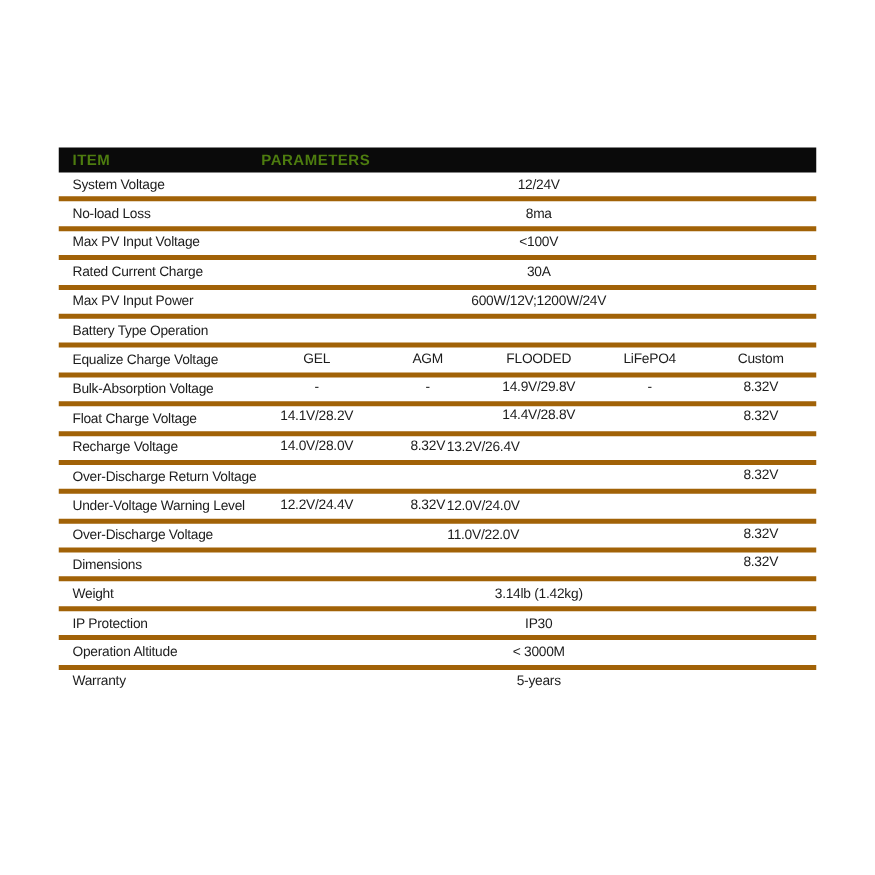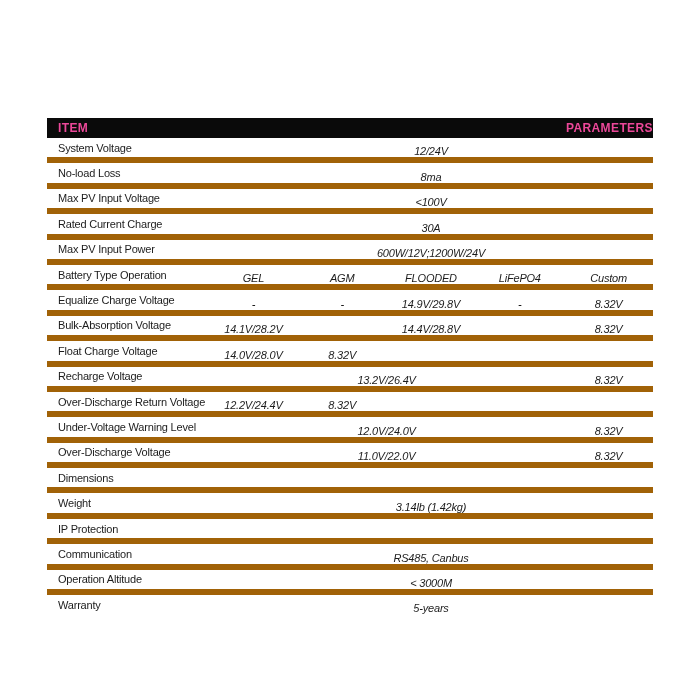--- a/index.html
+++ b/index.html
@@ -7,41 +7,41 @@
     width:700px;height:700px;background:#ffffff;position:relative;overflow:hidden;
     font-family:"Liberation Sans","DejaVu Sans",sans-serif;
     -webkit-font-smoothing:antialiased;
   }
   .spec-sheet{
     position:absolute;left:47px;top:118px;width:606px;
     color:#1c1c1c;
   }
   .spec-header{
     display:flex;align-items:center;height:20px;background:#0a0a0a;
-    color:#ec4899;font-weight:bold;font-size:12px;letter-spacing:.4px;
+    color:#4d7c0f;font-weight:bold;font-size:12px;letter-spacing:.4px;
   }
   .spec-header .item-label{
     flex:0 0 162px;padding-left:11px;box-sizing:border-box;
   }
   .spec-header .parameters-label{
-    flex:1 1 auto;text-align:right;
+    flex:1 1 auto;text-align:left;
   }
   .rows{width:100%;}
   .row{
     display:flex;align-items:center;height:19.4px;
-    border-bottom:6px solid #a16207;
+    border-bottom:4px solid #a16207;
     font-size:11px;letter-spacing:-0.2px;
   }
   .row.last{border-bottom:none;}
   .row .label{
     flex:0 0 162px;padding-left:11px;box-sizing:border-box;
     white-space:nowrap;overflow:hidden;
   }
   .row .params{
-    flex:1 1 auto;display:flex;height:100%;align-items:flex-end;font-style:italic;
+    flex:1 1 auto;display:flex;height:100%;align-items:center;
   }
   .cell{
     text-align:center;box-sizing:border-box;white-space:nowrap;
   }
   .span1{width:20%;margin-top:44px;}
   .span3{width:60%;margin-top:42px;}
   .span4{width:80%;}
   .span5{width:100%;}
 </style>
 </head>
@@ -150,25 +150,22 @@
         <div class="label">Dimensions</div>
       </div>
       <div class="row">
         <div class="label">Weight</div>
         <div class="params">
           <div class="cell span5">3.14lb (1.42kg)</div>
         </div>
       </div>
       <div class="row">
         <div class="label">IP Protection</div>
-      </div>
-      <div class="row">
-        <div class="label">Communication</div>
         <div class="params">
-          <div class="cell span5">RS485, Canbus</div>
+          <div class="cell span5">IP30</div>
         </div>
       </div>
       <div class="row">
         <div class="label">Operation Altitude</div>
         <div class="params">
           <div class="cell span5">&lt; 3000M</div>
         </div>
       </div>
       <div class="row last">
         <div class="label">Warranty</div>

